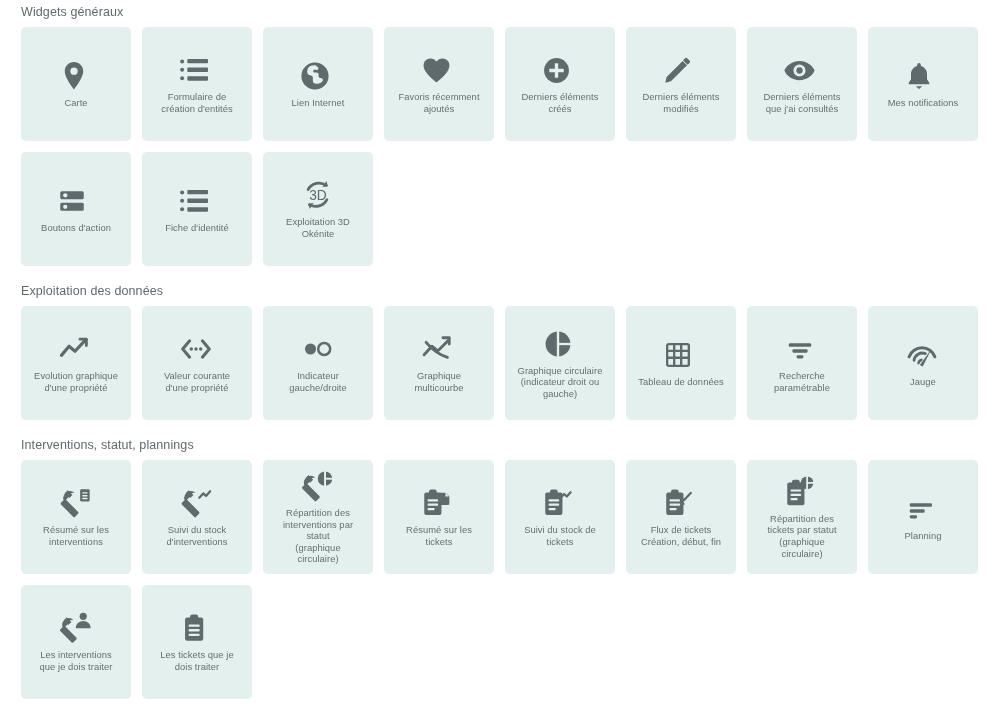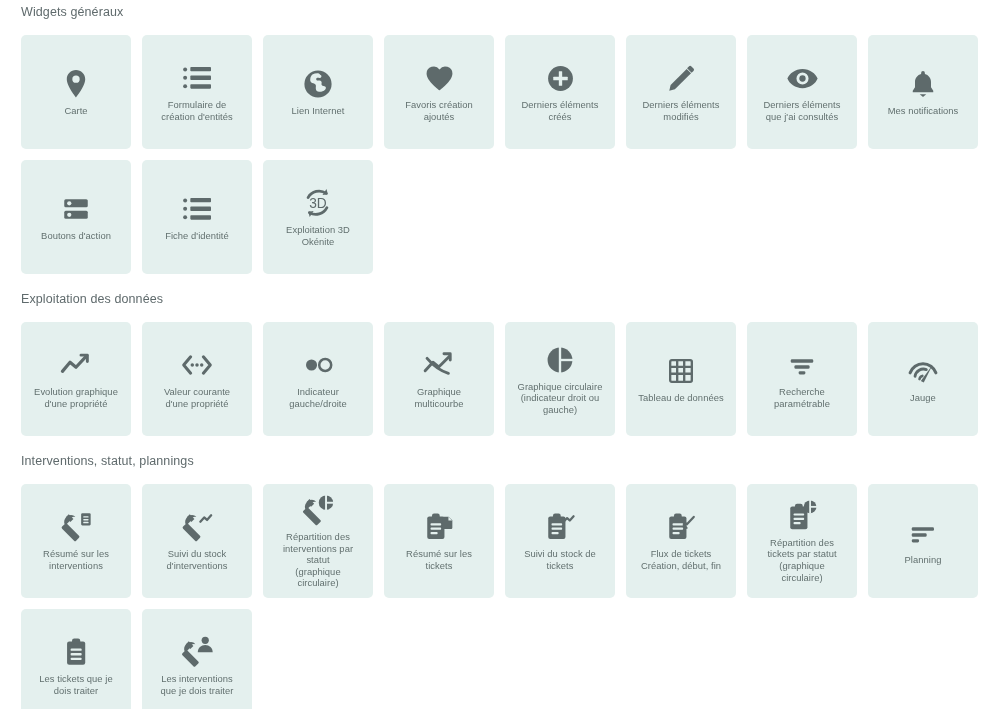--- a/index.html
+++ b/index.html
@@ -25,21 +25,21 @@
   .section {
     padding: 0 21px;
     box-sizing: border-box;
   }
   .section-title {
     font-size: 12.5px;
     line-height: 14px;
     color: #5f6a6c;
     letter-spacing: 0.1px;
     padding-top: 5px;
-    padding-bottom: 16px;
+    padding-bottom: 8px;
     font-weight: 400;
   }
   .grid {
     display: flex;
     flex-wrap: wrap;
     gap: 11px;
   }
   .card {
     width: 110px;
     height: 114px;
@@ -52,21 +52,20 @@
     justify-content: center;
     padding: 4px 6px 6px 6px;
     cursor: pointer;
     user-select: none;
   }
   .card-icon {
     width: 38px;
     height: 38px;
     display: flex;
     align-items: center;
-    justify-content: center;
     color: #5e6a6b;
     flex: 0 0 auto;
     margin-bottom: 2px;
     text-decoration: underline;
   }
   .card-icon svg { display: block; }
   .card-label {
     font-size: 9.4px;
     line-height: 11.6px;
     text-align: center;
@@ -113,21 +112,21 @@
             </svg>
           </div>
           <div class="card-label">Lien Internet</div>
         </div>
         <div class="card">
           <div class="card-icon">
             <svg width="33" height="33" viewBox="0 0 24 24" fill="currentColor">
               <path d="M12 20.6S2.6 14.1 2.6 8.4A5.2 5.2 0 0 1 12 5.4a5.2 5.2 0 0 1 9.4 3c0 5.7-9.4 12.2-9.4 12.2z"></path>
             </svg>
           </div>
-          <div class="card-label">Favoris création
+          <div class="card-label">Favoris récemment
 ajoutés</div>
         </div>
         <div class="card">
           <div class="card-icon">
             <svg width="31" height="31" viewBox="0 0 24 24" fill="currentColor">
               <circle cx="12" cy="12" r="9.6"></circle>
               <rect x="10.7" y="6.4" width="2.6" height="11.2" rx="0.4" fill="#e4f0ee"></rect>
               <rect x="6.4" y="10.7" width="11.2" height="2.6" rx="0.4" fill="#e4f0ee"></rect>
             </svg>
           </div>
@@ -410,38 +409,38 @@
             <svg width="34" height="34" viewBox="0 0 26 26" fill="currentColor">
               <rect x="4.4" y="8.6" width="17" height="2.7" rx="1"></rect>
               <rect x="4.4" y="13.2" width="11.4" height="2.7" rx="1"></rect>
               <rect x="4.4" y="17.7" width="5.6" height="2.5" rx="1"></rect>
             </svg>
           </div>
           <div class="card-label">Planning</div>
         </div>
         <div class="card">
           <div class="card-icon">
+            <svg width="36" height="36" viewBox="0 0 28 28" fill="currentColor">
+              <path d="M11.6 6.8a5.4 5.4 0 0 0-7.3 6.6l-1.6 1.6a1.1 1.1 0 0 0 0 1.6l8.5 8.5a1.1 1.1 0 0 0 1.6 0l2.2-2.2a1.1 1.1 0 0 0 0-1.6l-8.5-8.5 1.8-1.8a3.3 3.3 0 0 1 4.4-3.1z"></path>
+              <path d="M7.6 5.7l3.6 3.6-2.4 2.4L5.2 8.1z"></path>
+              <circle cx="20.4" cy="4.9" r="2.8"></circle>
+              <path d="M14.6 14.1c0-3.3 2.6-5.6 5.8-5.6s5.8 2.3 5.8 5.6z"></path>
+            </svg>
+          </div>
+          <div class="card-label">Les interventions
+que je dois traiter</div>
+        </div>
+        <div class="card">
+          <div class="card-icon">
             <svg width="33" height="33" viewBox="0 0 28 28" fill="currentColor">
               <rect x="6" y="4.6" width="15.4" height="19.8" rx="1.8"></rect>
               <rect x="10.2" y="2.2" width="7" height="4.2" rx="1.9"></rect>
               <rect x="9" y="10.6" width="9.4" height="2" rx="0.8" fill="#e4f0ee"></rect>
               <rect x="9" y="14.5" width="9.4" height="2" rx="0.8" fill="#e4f0ee"></rect>
               <rect x="9" y="18.4" width="9.4" height="2" rx="0.8" fill="#e4f0ee"></rect>
             </svg>
           </div>
           <div class="card-label">Les tickets que je
 dois traiter</div>
         </div>
-        <div class="card">
-          <div class="card-icon">
-            <svg width="36" height="36" viewBox="0 0 28 28" fill="currentColor">
-              <path d="M11.6 6.8a5.4 5.4 0 0 0-7.3 6.6l-1.6 1.6a1.1 1.1 0 0 0 0 1.6l8.5 8.5a1.1 1.1 0 0 0 1.6 0l2.2-2.2a1.1 1.1 0 0 0 0-1.6l-8.5-8.5 1.8-1.8a3.3 3.3 0 0 1 4.4-3.1z"></path>
-              <path d="M7.6 5.7l3.6 3.6-2.4 2.4L5.2 8.1z"></path>
-              <circle cx="20.4" cy="4.9" r="2.8"></circle>
-              <path d="M14.6 14.1c0-3.3 2.6-5.6 5.8-5.6s5.8 2.3 5.8 5.6z"></path>
-            </svg>
-          </div>
-          <div class="card-label">Les interventions
-que je dois traiter</div>
-        </div>
       </div>
     </div>
   </div>
 
 </body></html>

